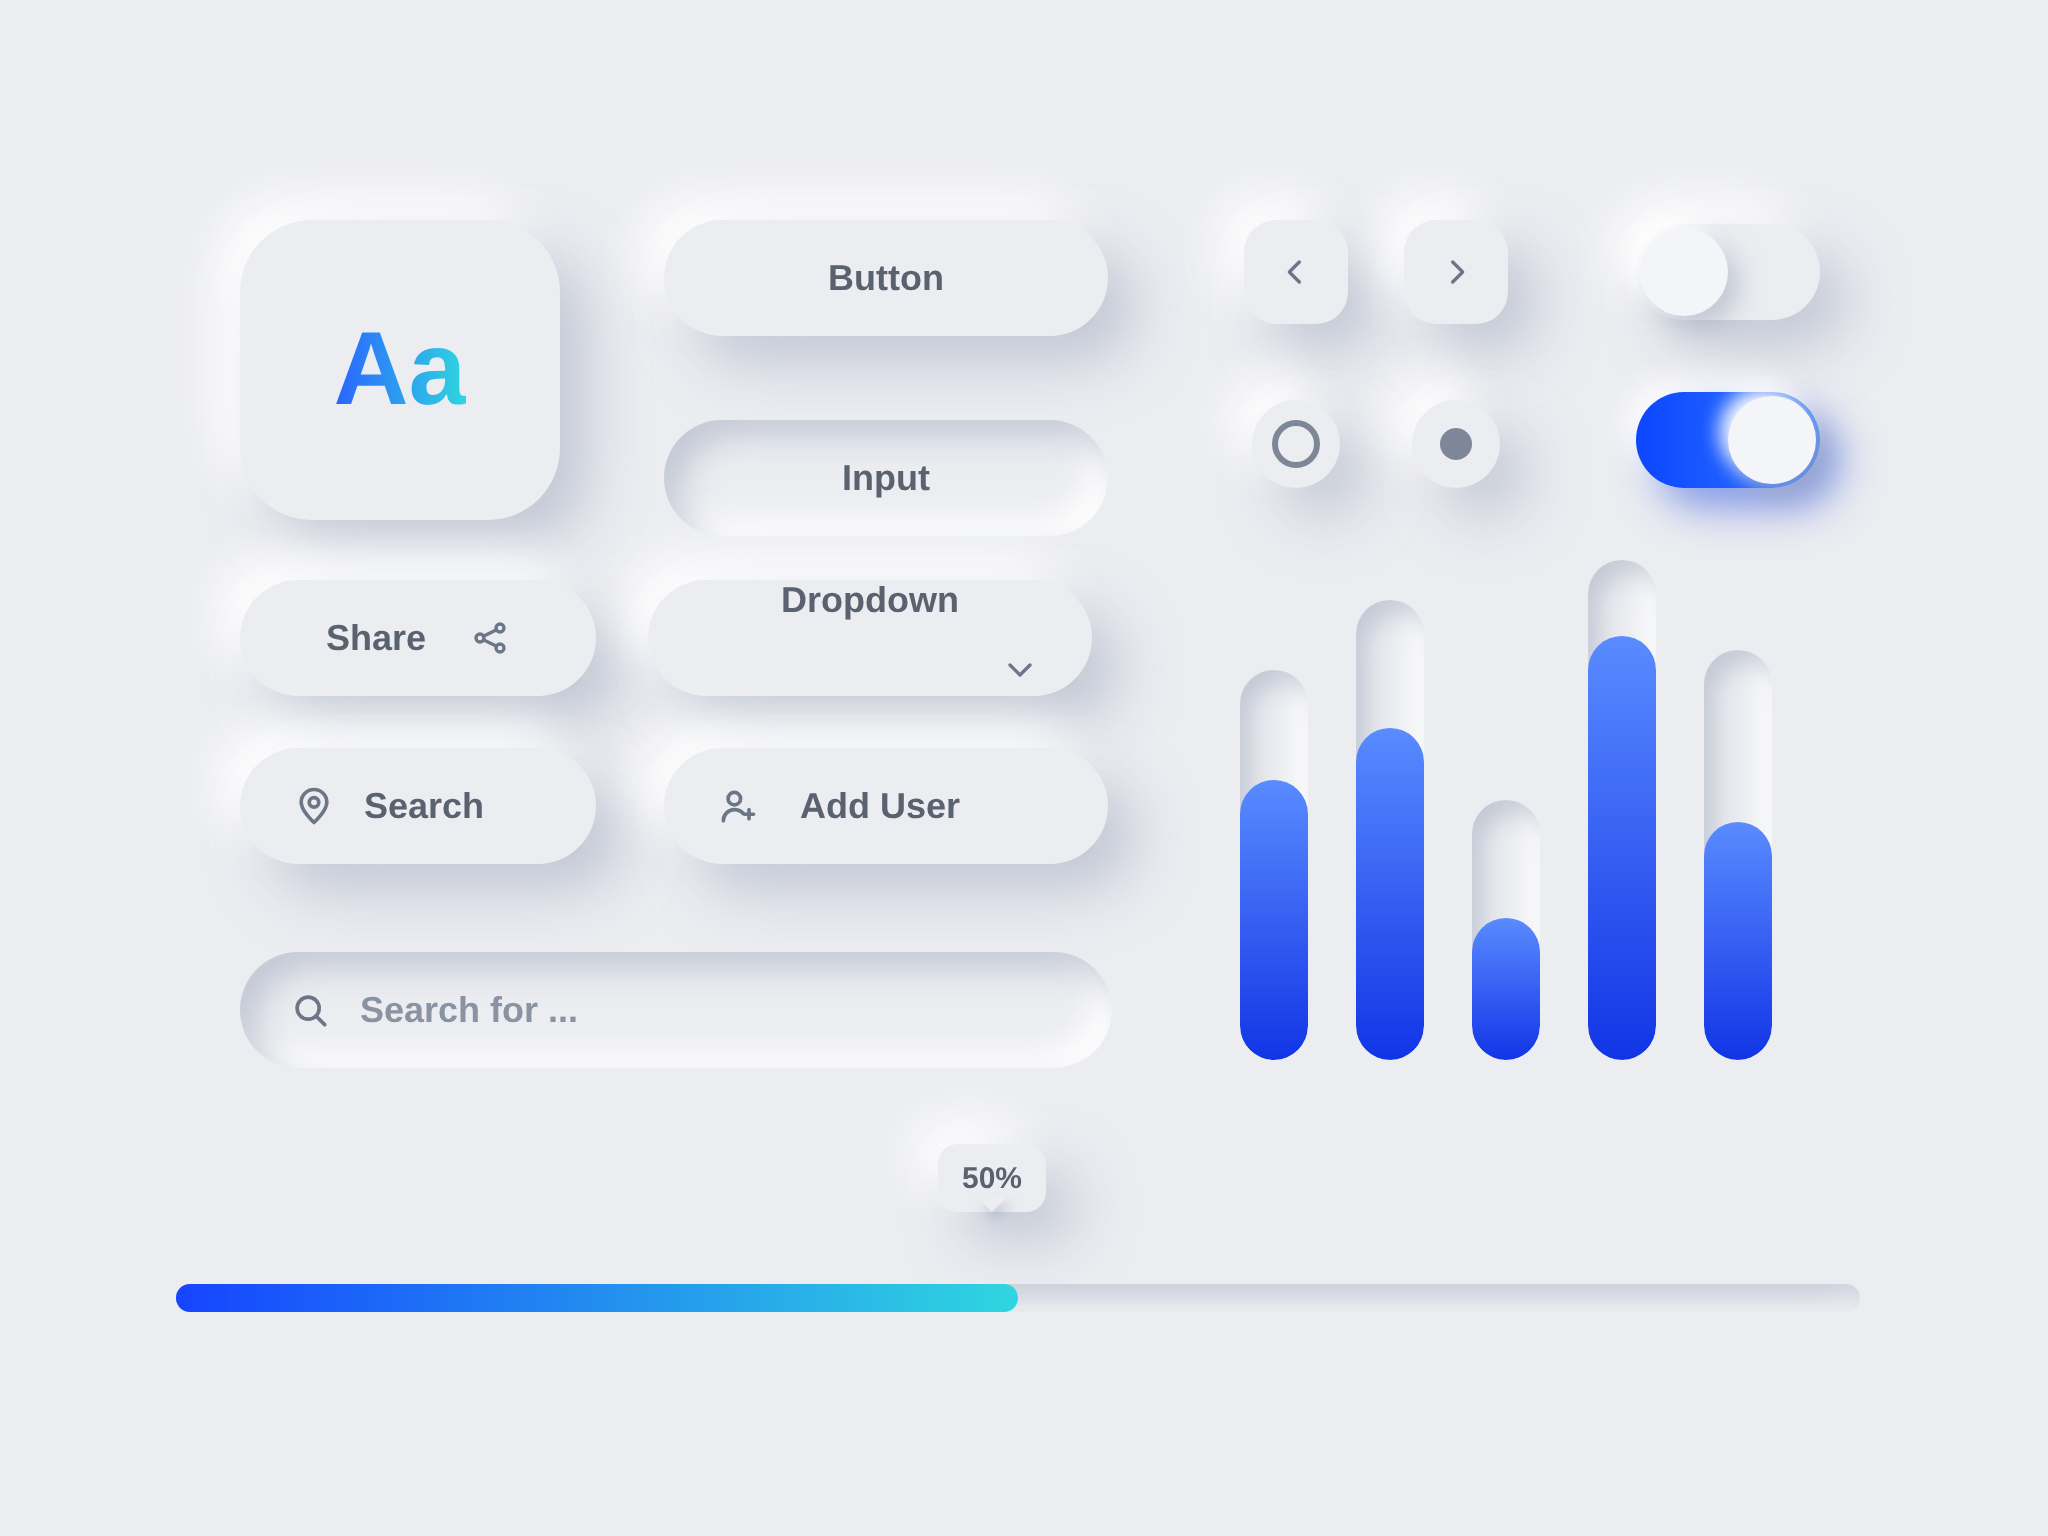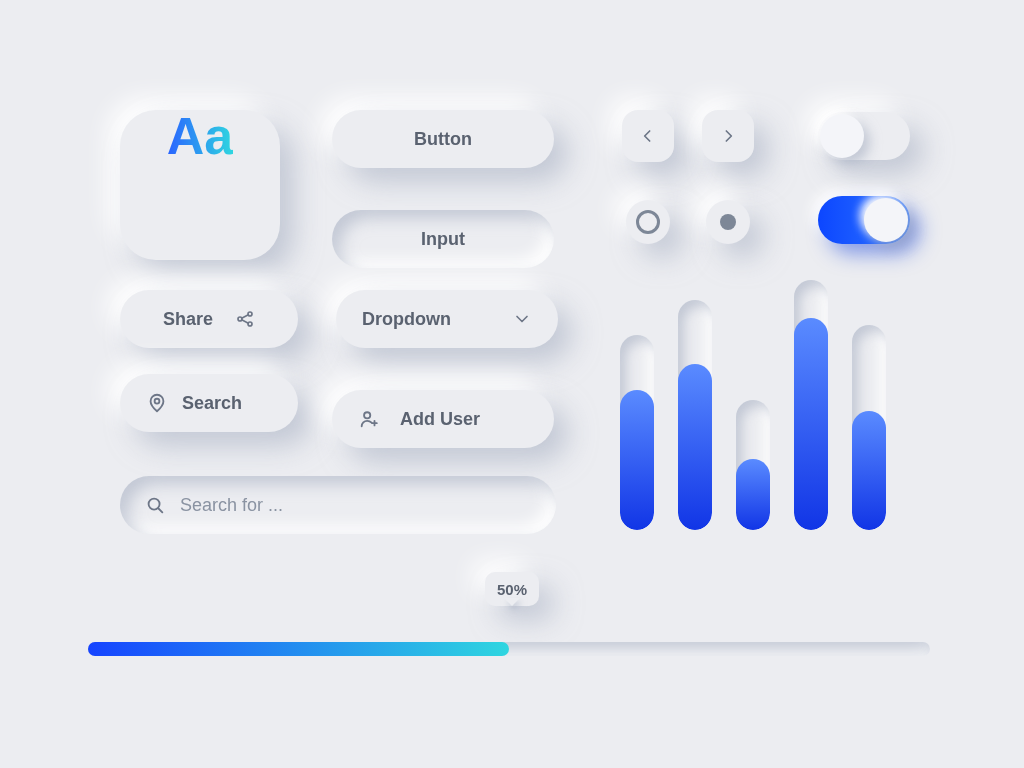--- a/index.html
+++ b/index.html
@@ -29,21 +29,21 @@
   .inset{
     background:var(--surface);
     box-shadow: inset 8px 8px 16px var(--shadow-dark),
                 inset -8px -8px 16px var(--shadow-light);
     margin-top: 16px;
   }
 
   
   .tile{
     position:absolute;left:120px;top:110px;width:160px;height:150px;
-    border-radius:36px;display:flex;align-items:flex-start;justify-content:center;
+    border-radius:36px;display:flex;align-items:center;justify-content:center;
   }
   .tile .aa{
     font-weight:700;font-size:52px;line-height:1;
     background:linear-gradient(90deg,var(--blue),var(--cyan));
     -webkit-background-clip:text;background-clip:text;color:transparent;
   }
 
   
   .pill{
     position:absolute;height:58px;border-radius:30px;
@@ -51,23 +51,23 @@
     padding:0 26px;font-weight:600;font-size:18px;color:var(--ink);
   }
   .pill.center{justify-content:center}
   .pill.left{justify-content:flex-start}
   .pill .chev{margin-left:auto}
 
   
   .btn-button {left:332px;top:110px;width:222px;}
   .btn-input  {left:332px;top:194px;width:222px;}
   .btn-share  {left:120px;top:290px;width:178px;gap:22px}
-  .btn-drop   {left:336px;top:290px;width:222px;}
+  .btn-drop   {left:324px;top:290px;width:222px;flex-direction:column;}
   .btn-label  {left:120px;top:374px;width:178px;}
-  .btn-adduser{left:332px;top:390px;width:222px;gap:20px;}
+  .btn-adduser{left:332px;top:374px;width:222px;gap:20px;}
 
   
   .sq{
     position:absolute;top:110px;width:52px;height:52px;border-radius:16px;
     display:flex;align-items:center;justify-content:center;
   }
   .sq.prev{left:622px}
   .sq.next{left:702px}
 
   
@@ -99,21 +99,21 @@
   .toggle.off .knob{left:2px}
   .toggle.on {top:196px;background:linear-gradient(90deg,#0c46ff,#2f77ff);
     box-shadow: 10px 10px 20px rgba(26,70,220,0.5),
                 -6px -6px 14px var(--shadow-light);}
   .toggle.on .knob{right:2px}
 
   
   .search{
     position:absolute;left:120px;top:460px;width:436px;height:58px;border-radius:30px;
     display:flex;align-items:center;gap:14px;padding:0 24px;color:var(--ink-soft);
-    font-weight:400;font-size:18px;
+    font-weight:700;font-size:18px;
   }
 
   
   .chart{position:absolute;left:620px;top:280px;width:290px;height:250px;
     display:flex;align-items:flex-end;gap:24px;}
   .track{
     width:34px;border-radius:18px;position:relative;overflow:hidden;
     box-shadow: inset 6px 6px 12px var(--shadow-dark),
                 inset -6px -6px 12px var(--shadow-light);
     background:var(--surface);
@@ -238,18 +238,18 @@
       <div class="fill" style="height: 55%;"></div>
     </div>
     <div class="track" style="height: 250px;">
       <div class="fill" style="height: 85%;"></div>
     </div>
     <div class="track" style="height: 205px;">
       <div class="fill" style="height: 58%;"></div>
     </div>
   </div>
 
-<div class="tip neo" id="tip" style="left: 485px;">
+<div class="tip neo" id="tip" style="left: 469px;">
   <span>50%</span>
 </div>
 <div class="progress inset">
   <div class="done" id="progress-fill" style="width: 50%;"></div>
 </div>
 
 </body></html>

